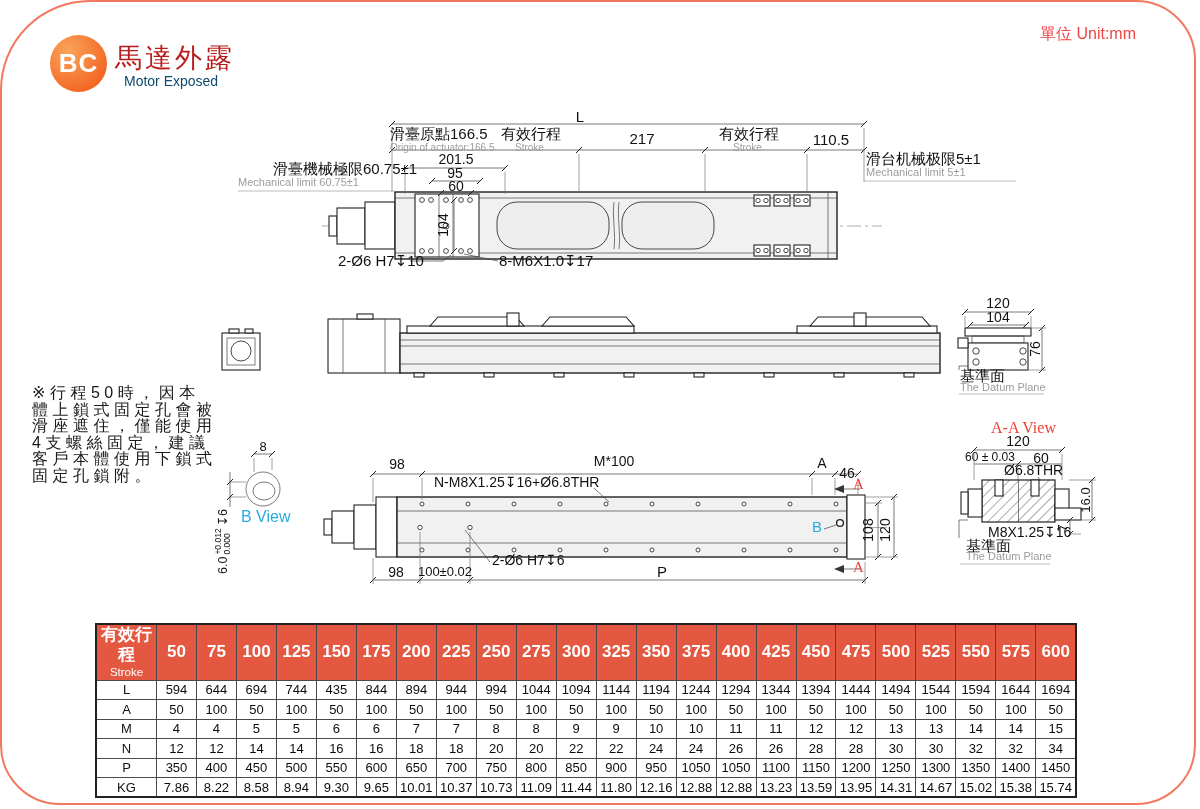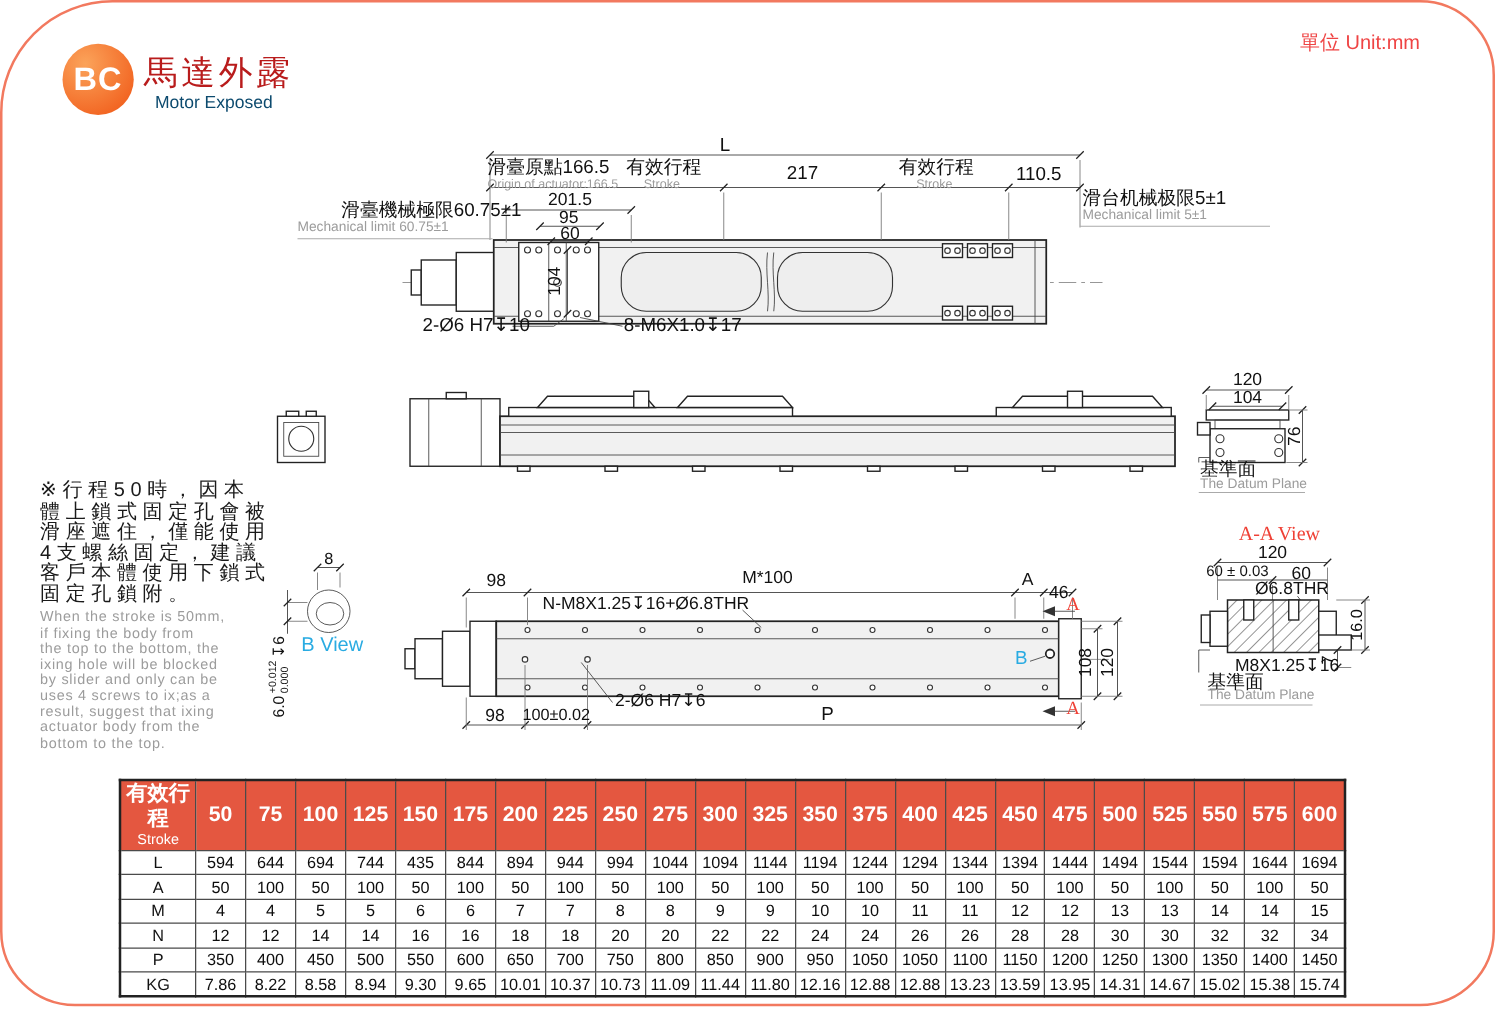--- a/index.html
+++ b/index.html
@@ -351,29 +351,20 @@
   <div class="lbl rot fs14" style="left:1033px;top:347px;">76</div>
   <div class="lbl" style="left:958px;top:366px;">基準面</div>
   <div class="lbl sub fs11" style="left:958px;top:380px;">The Datum Plane</div>
 
   <div class="note-zh">※行程50時，因本
 體上鎖式固定孔會被
 滑座遮住，僅能使用
 4支螺絲固定，建議
 客戶本體使用下鎖式
 固定孔鎖附。</div>
-  <div class="note-en">When the stroke is 50mm,
-if fixing the body from
-the top to the bottom, the
-ixing hole will be blocked
-by slider and only can be
-uses 4 screws to ix;as a
-result, suggest that ixing
-actuator body from the
-bottom to the top.</div>
 
   <div class="lbl c fs13" style="left:261px;top:438px;">8</div>
   <div class="lbl cyan fs16" style="left:239px;top:507px;">B View</div>
   <div class="tol">
     <span>6.0</span>
     <span class="stack">
       <span>+0.012</span>
       <span>0.000</span>
     </span>
     <span>↧6</span>

